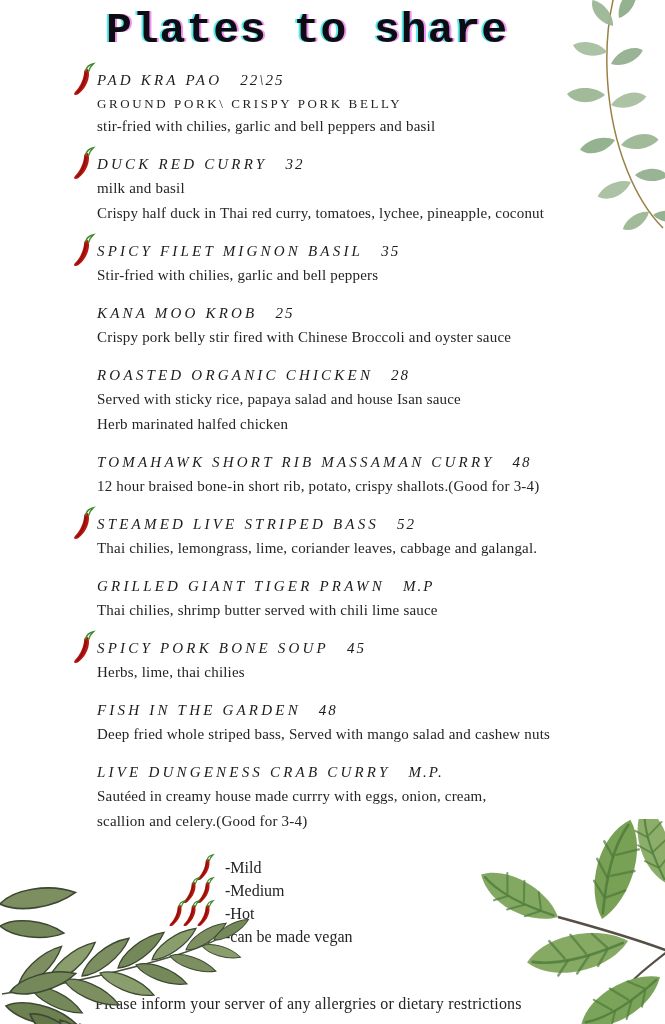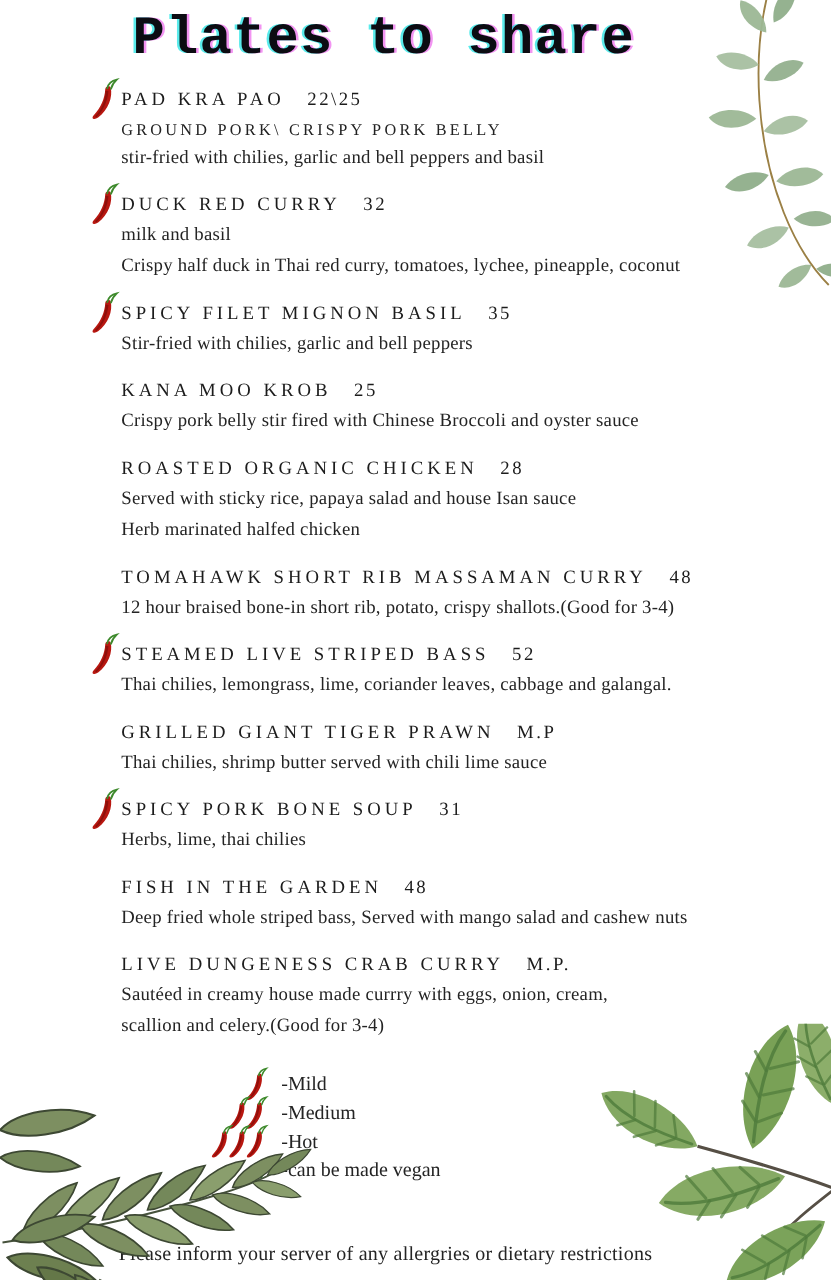--- a/index.html
+++ b/index.html
@@ -19,21 +19,21 @@
     margin:6px 0 0 106px;
     font-family:Liberation Mono, monospace;
     font-size:43px;line-height:50px;letter-spacing:1px;
     color:#0c0c12;
     text-shadow:-2px 0 0 rgba(0,224,224,.65), 2px 0 0 rgba(224,0,224,.42);
   }
 
   .menu{margin:12px 0 0 97px;width:540px;}
   .menu-item{position:relative;margin-bottom:13px;white-space:nowrap;}
   .menu-item:nth-child(7){}
-  .item-head{font-size:15px;line-height:24px;letter-spacing:3.2px;color:#1c1c1c;}
+  .item-head{font-size:15px;line-height:24px;letter-spacing:3.2px;color:#1c1c1c;font-style:italic;}
   .item-price{margin-left:18px;letter-spacing:2px;}
   .item-sub{font-size:13px;line-height:20px;letter-spacing:2.6px;margin-top:2px;color:#222;}
   .item-line{font-size:15px;line-height:25px;letter-spacing:.2px;color:#242424;}
   .chili-wrap{position:absolute;left:-26px;top:-7px;display:flex;}
   svg.chili{width:26px;height:37px;display:block;}
 
   .legend{margin:22px 0 0 132px;}
   .legend-row{display:flex;align-items:center;height:23px;}
   .legend-chilies{width:84px;display:flex;justify-content:flex-end;align-items:center;}
   .legend-chilies svg.chili{width:21px;height:29px;}
@@ -230,21 +230,21 @@
         </div>
   </div>
 
   <div class="menu-item">
     <span class="chili-wrap">
           <svg class="chili" viewBox="0 0 26 36">
             <use href="#chili-sym"></use>
           </svg>
         </span>
     <div class="item-head">
-      <span class="item-name">SPICY PORK BONE SOUP</span><span class="item-price">31</span>
+      <span class="item-name">SPICY PORK BONE SOUP</span><span class="item-price">45</span>
     </div>
 
     <div class="item-lines">
           <div class="item-line">Herbs, lime, thai chilies</div>
         </div>
   </div>
 
   <div class="menu-item">
 
     <div class="item-head">

